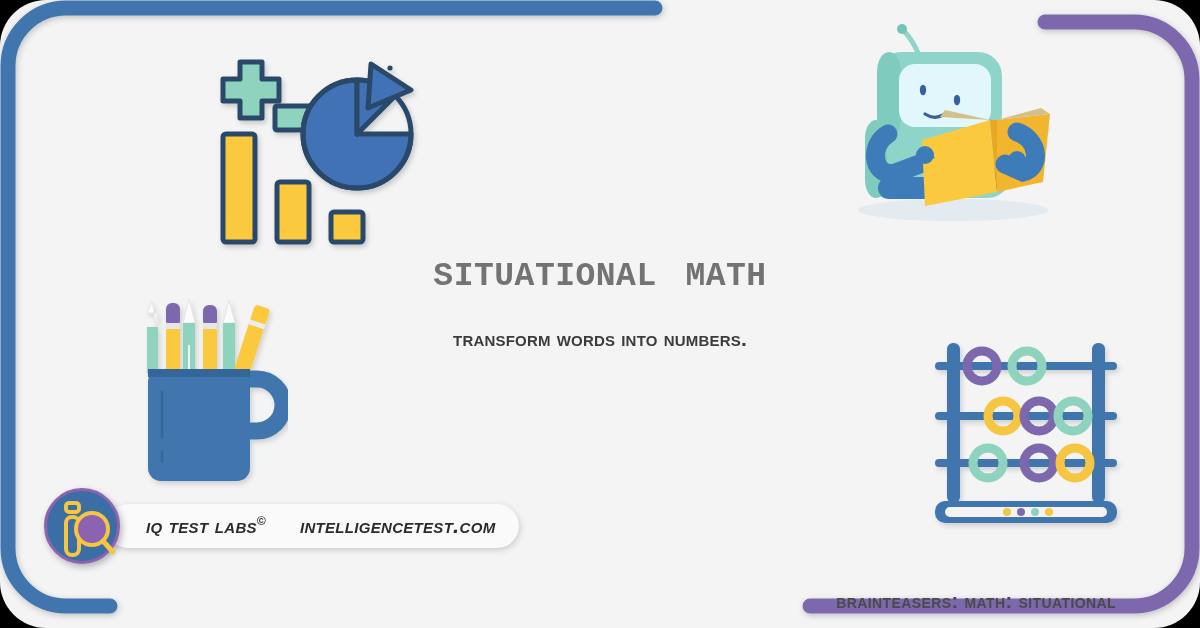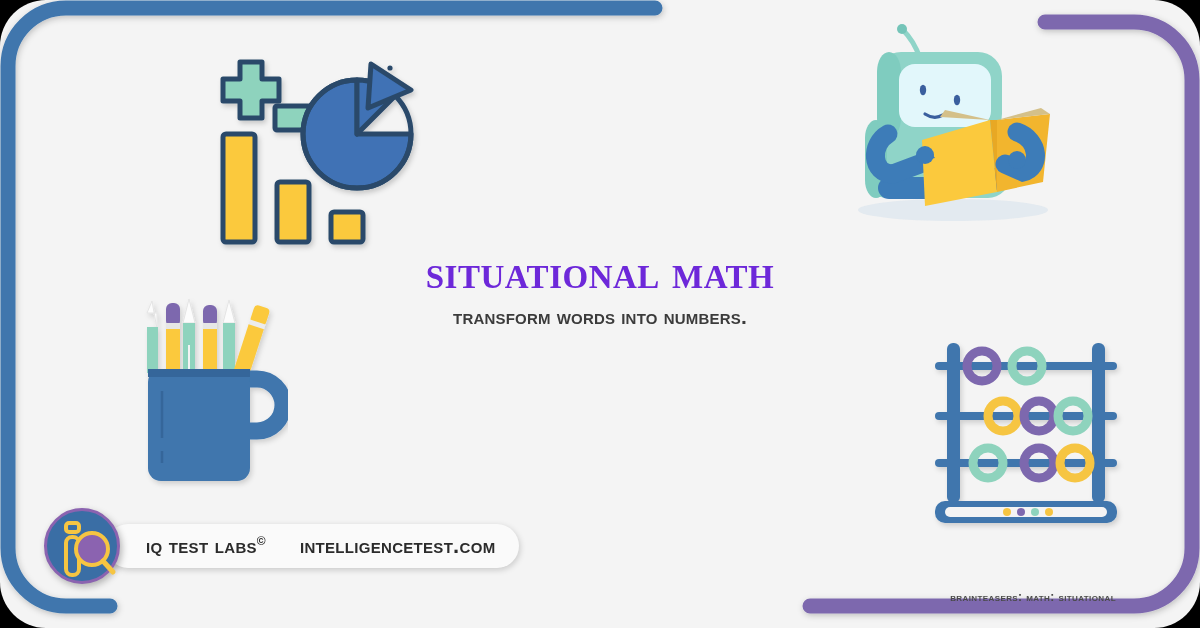--- a/index.html
+++ b/index.html
@@ -30,49 +30,50 @@
   }
 
   
   #title-block {
     position: absolute;
     left: 0; top: 248px;
     width: 1200px;
     text-align: center;
   }
   #page-title {
-    font-family: Liberation Serif, serif;
+    font-family: Liberation Mono, monospace;
     font-size: 47px;
     font-weight: 700;
-    color: #6d28d9;
+    color: #737373;
     letter-spacing: 0.5px;
     font-variant: small-caps;
     text-transform: lowercase;
     line-height: 1.05;
     margin: 0;
     white-space: nowrap;
   }
   #page-subtitle {
     font-family: "Liberation Sans", sans-serif;
     font-size: 21px;
     font-weight: 700;
     color: #3b3b3b;
     letter-spacing: 0.2px;
     font-variant: small-caps;
     text-transform: lowercase;
-    margin-top: 8px;
+    margin-top: 30px;
     white-space: nowrap;
   }
 
   
   #brand-bar {
     position: absolute;
-    left: 44px; top: 508px;
+    left: 44px; top: 488px;
     display: flex;
     align-items: center;
+    font-style: italic;
   }
   #brand-logo {
     position: relative;
     width: 76px; height: 76px;
     border-radius: 50%;
     background: #3a6ea5;
     border: 3px solid #8b63b0;
     box-shadow: 2px 3px 7px rgba(0,0,0,0.28);
     flex: 0 0 auto;
     z-index: 3;
@@ -105,21 +106,21 @@
     font-weight: 700;
     color: #2b2b2b;
   }
   #brand-site { margin-left: 34px; }
 
   
   #breadcrumb {
     position: absolute;
     right: 84px; top: 590px;
     font-family: "Liberation Sans", sans-serif;
-    font-size: 12px;
+    font-size: 20px;
     font-weight: 700;
     color: #4a4a4a;
     font-variant: small-caps;
     text-transform: lowercase;
     letter-spacing: 0.4px;
     white-space: nowrap;
   }
 
   
   .art { position: absolute; }

